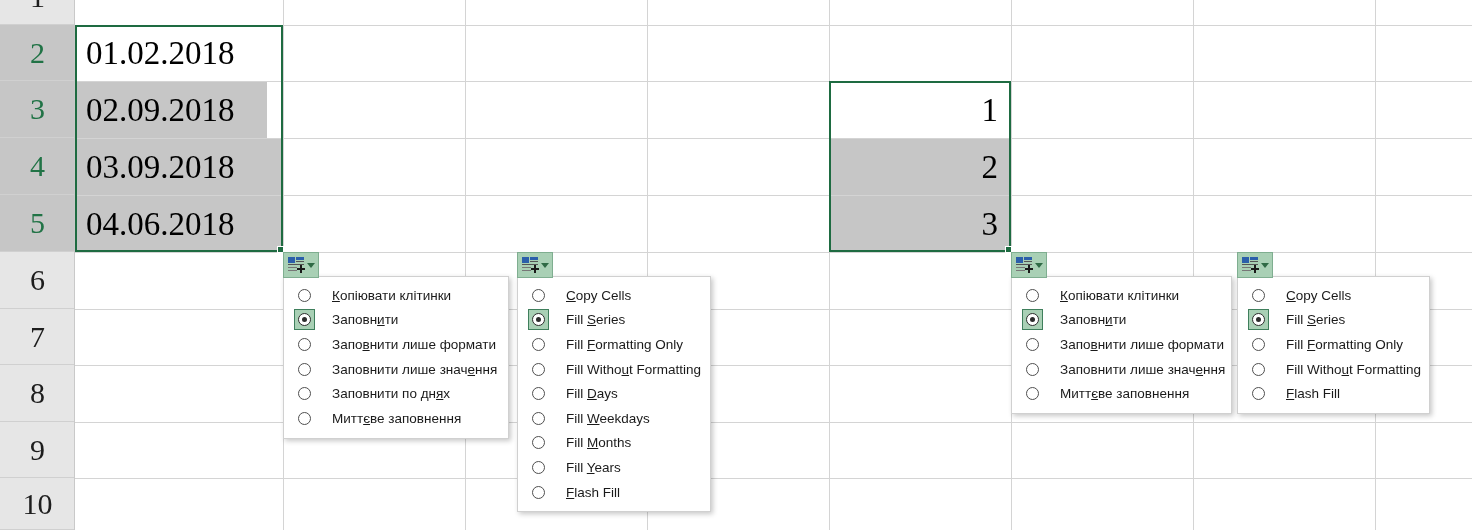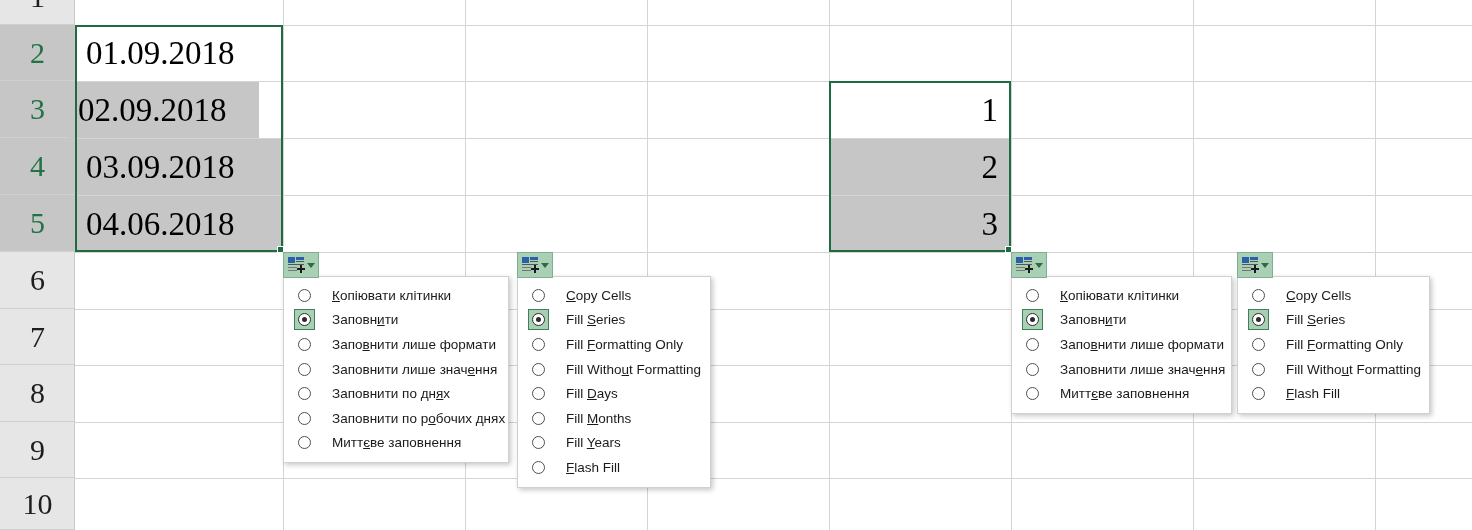--- a/index.html
+++ b/index.html
@@ -140,22 +140,22 @@
     <div class="rowhead sel" style="top:138px;height:57px;">4</div>
     <div class="rowhead sel" style="top:195px;height:57px;">5</div>
     <div class="rowhead" style="top:252px;height:57px;">6</div>
     <div class="rowhead" style="top:309px;height:56px;">7</div>
     <div class="rowhead" style="top:365px;height:57px;">8</div>
     <div class="rowhead" style="top:422px;height:56px;">9</div>
     <div class="rowhead" style="top:478px;height:52px;text-align:right;">10</div>
   </div>
   <div id="rowhdr-right"></div>
 
-  <div class="cell date white" style="left:76px;top:26px;width:206px;height:55px;">01.09.2018</div>
-  <div class="cell date shaded" style="left:68px;top:82px;width:191px;height:56px;">02.09.2018</div>
+  <div class="cell date white" style="left:76px;top:26px;width:206px;height:55px;">01.02.2018</div>
+  <div class="cell date shaded" style="left:76px;top:82px;width:191px;height:56px;">02.09.2018</div>
   <div class="cell date shaded" style="left:76px;top:139px;width:206px;height:56px;">03.09.2018</div>
   <div class="cell date shaded" style="left:76px;top:196px;width:206px;height:56px;">04.06.2018</div>
 
   <div class="cell num white" style="left:830px;top:82px;width:180px;height:56px;">1</div>
   <div class="cell num shaded" style="left:830px;top:139px;width:180px;height:56px;">2</div>
   <div class="cell num shaded" style="left:830px;top:196px;width:180px;height:56px;">3</div>
 
   <div class="selrect" style="left:75px;top:25px;width:208px;height:227px;"></div>
   <div class="fillhandle" style="left:277px;top:246px;"></div>
 
@@ -246,26 +246,20 @@
       <div class="mitem">
         <span class="rwrap">
           <span class="radio"></span>
         </span>
         <span class="mlabel">Заповнити по дн<u>я</u>х</span>
       </div>
       <div class="mitem">
         <span class="rwrap">
           <span class="radio"></span>
         </span>
-        <span class="mlabel">Заповнити по р<u>о</u>бочих днях</span>
-      </div>
-      <div class="mitem">
-        <span class="rwrap">
-          <span class="radio"></span>
-        </span>
         <span class="mlabel">Митт<u>є</u>ве заповнення</span>
       </div>
     </div>
   <div class="menu" id="menu1" style="left:517px;top:276px;width:194px;">
       <div class="mitem">
         <span class="rwrap">
           <span class="radio"></span>
         </span>
         <span class="mlabel"><u>C</u>opy Cells</span>
       </div>
@@ -290,20 +284,26 @@
       <div class="mitem">
         <span class="rwrap">
           <span class="radio"></span>
         </span>
         <span class="mlabel">Fill <u>D</u>ays</span>
       </div>
       <div class="mitem">
         <span class="rwrap">
           <span class="radio"></span>
         </span>
+        <span class="mlabel">Fill <u>W</u>eekdays</span>
+      </div>
+      <div class="mitem">
+        <span class="rwrap">
+          <span class="radio"></span>
+        </span>
         <span class="mlabel">Fill <u>M</u>onths</span>
       </div>
       <div class="mitem">
         <span class="rwrap">
           <span class="radio"></span>
         </span>
         <span class="mlabel">Fill <u>Y</u>ears</span>
       </div>
       <div class="mitem">
         <span class="rwrap">

